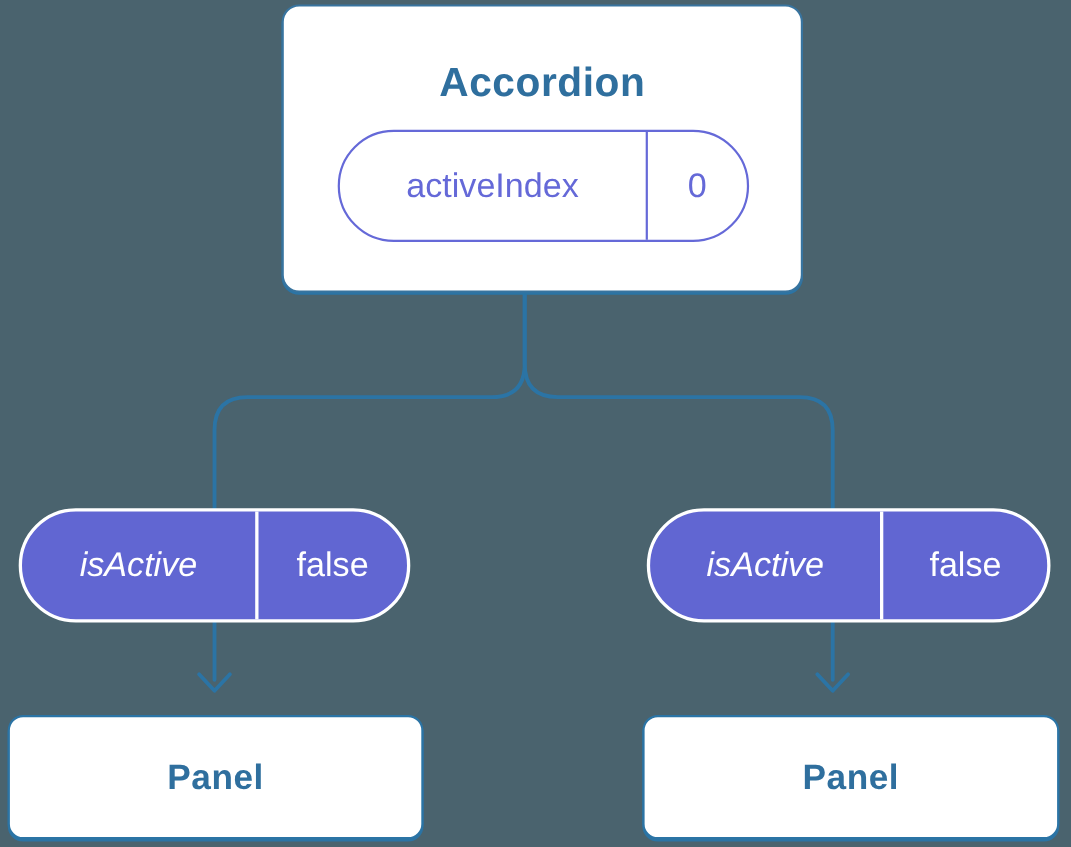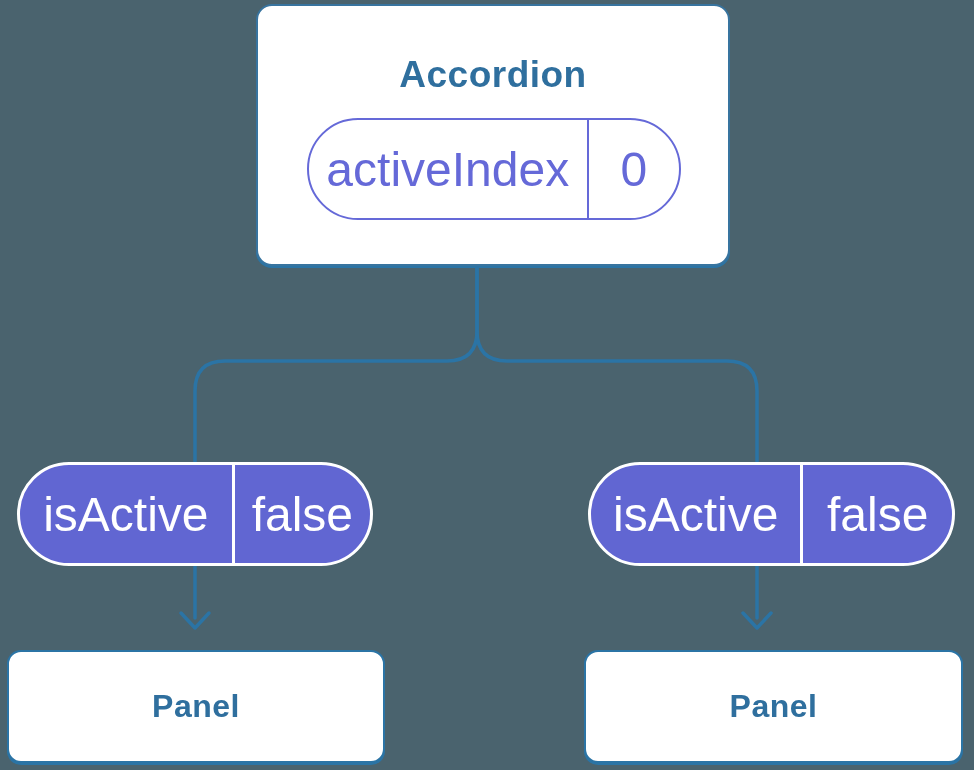--- a/index.html
+++ b/index.html
@@ -47,21 +47,21 @@
     letter-spacing: 0.5px;
     color: var(--node_text, #2f6f9e);
   }
 
   
   .pill {
     position: absolute;
     box-sizing: border-box;
     display: flex;
     align-items: stretch;
-    font-size: 48px;
+    font-size: 31px;
   }
   .pill-outline {
     left: 49px; top: 112px;
     width: 374px; height: 102px;
     background: var(--white, #fff);
     border: 2.5px solid var(--purple, #6569d8);
     border-radius: 52px;
     color: var(--purple, #6569d8);
   }
   .pill-outline .pill-name {
@@ -78,20 +78,21 @@
   .pill-filled {
     background: var(--pill_fill, #6166d2);
     border: 3px solid var(--white, #fff);
     border-radius: 53px;
     color: var(--white, #fff);
     z-index: 2;
   }
   .pill-filled .pill-name {
     display: flex; align-items: center; justify-content: center;
     border-right: 3px solid var(--white, #fff);
+    font-style: italic;
   }
   .pill-filled .pill-value {
     flex: 1;
     display: flex; align-items: center; justify-content: center;
   }
   .pill-left  { left: 17px;  top: 462px; width: 356px; height: 104px; }
   .pill-left  .pill-name { flex: 0 0 60.5%; }
   .pill-right { left: 588px; top: 462px; width: 367px; height: 104px; }
   .pill-right .pill-name { flex: 0 0 58%; }
 

